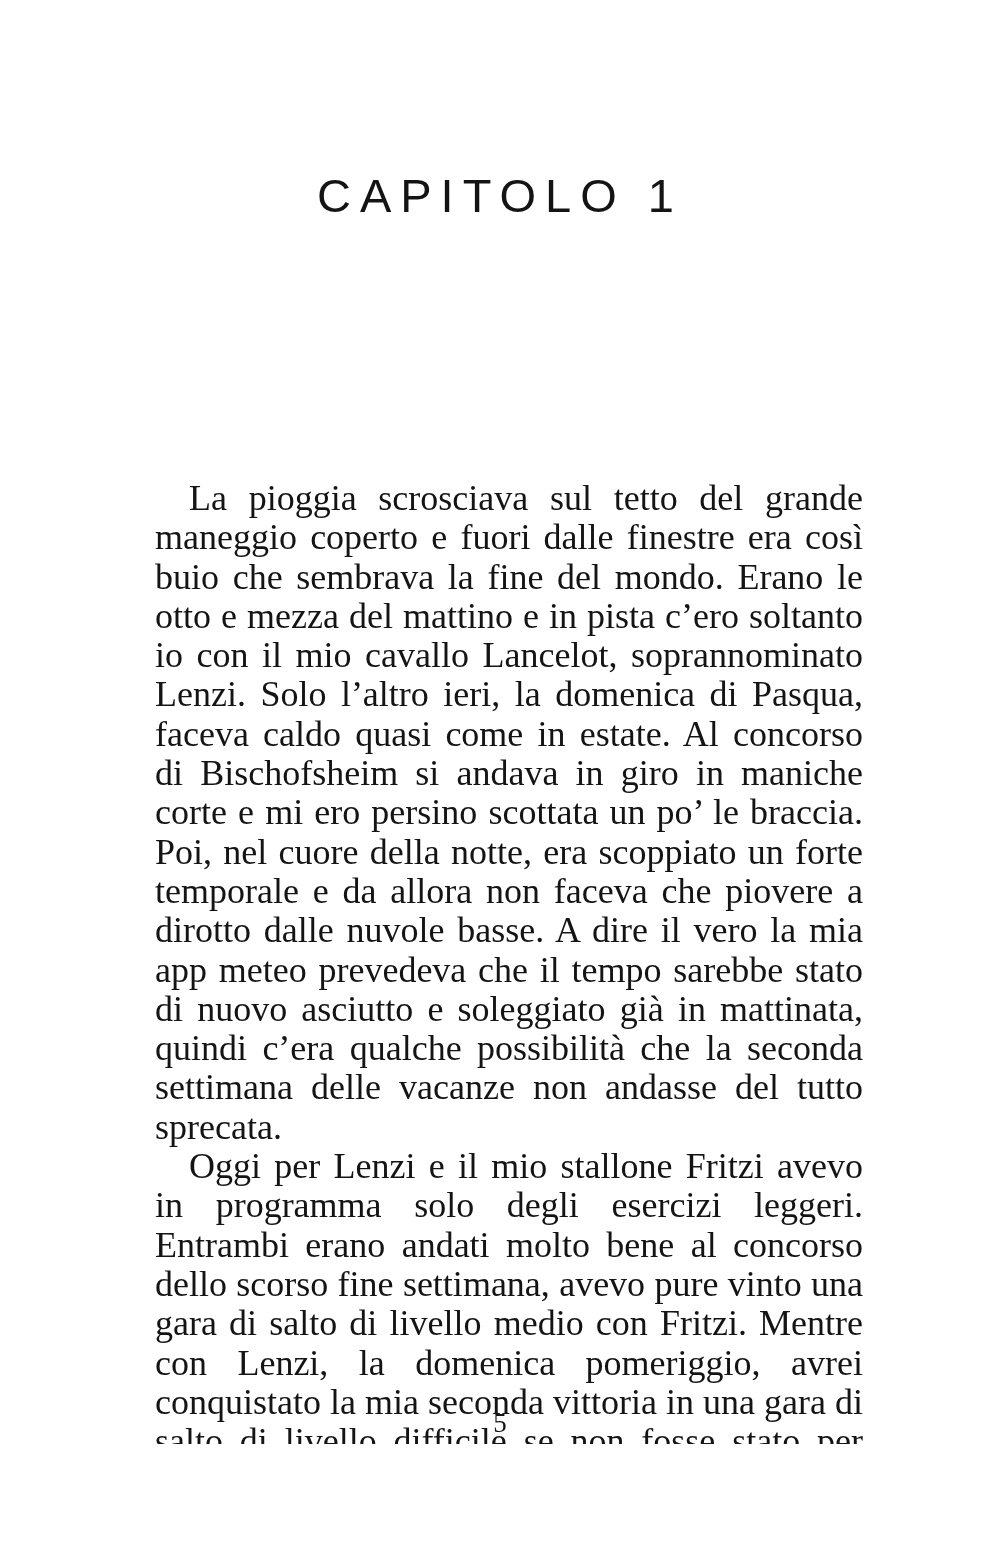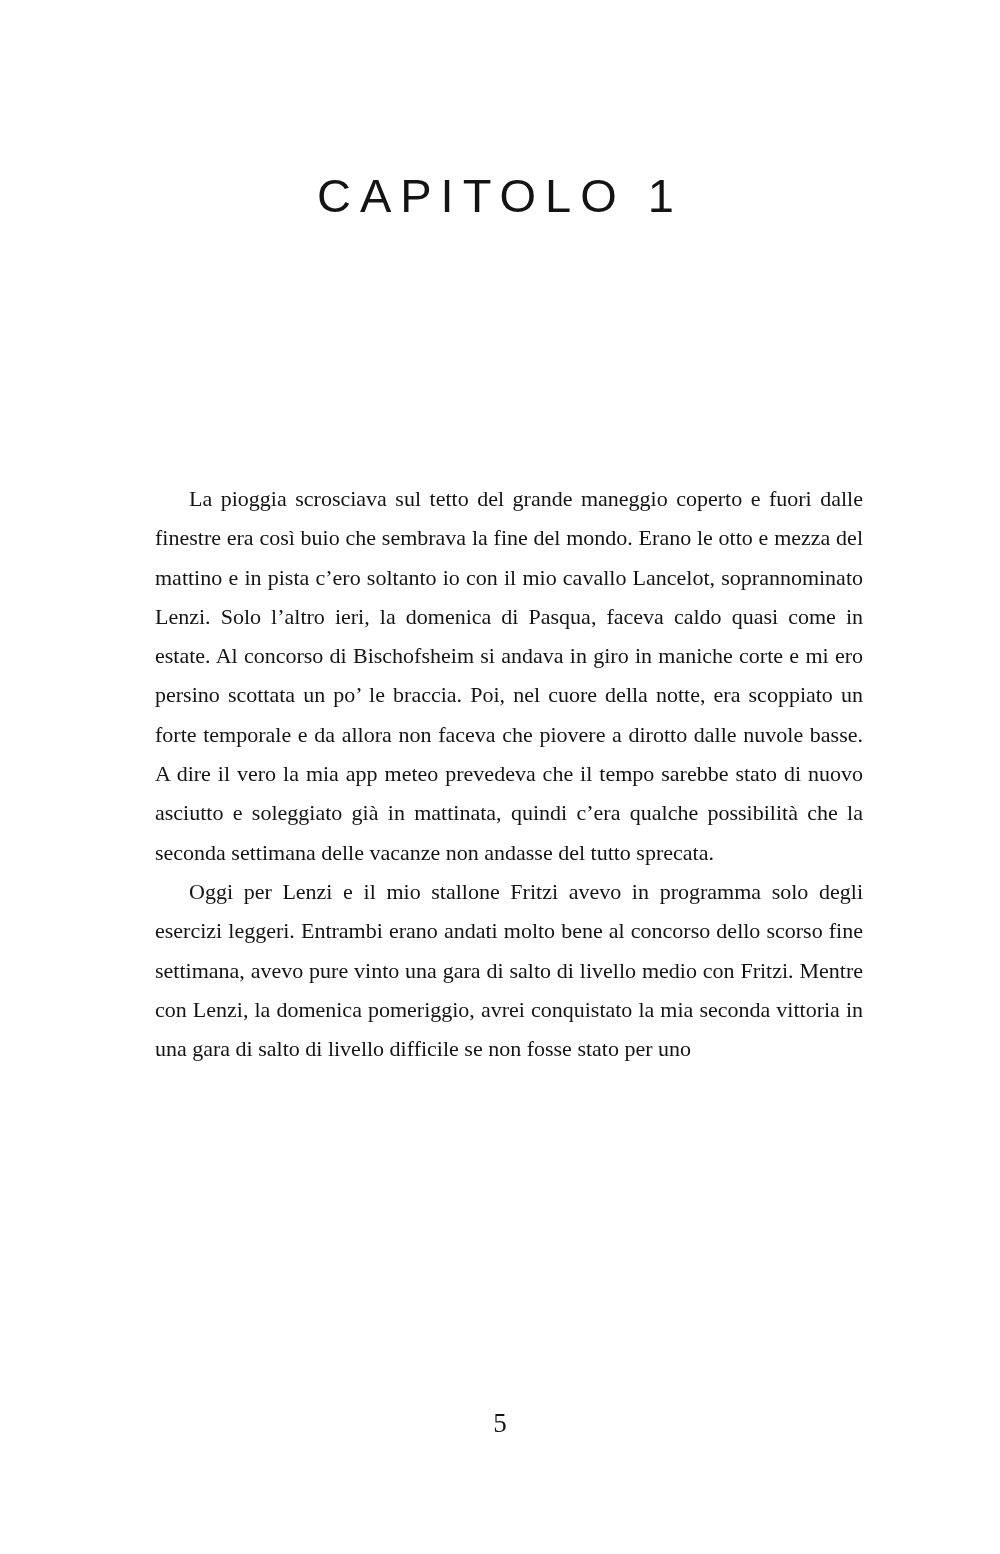--- a/index.html
+++ b/index.html
@@ -29,21 +29,21 @@
     font-size: 47px;
     letter-spacing: 9px;
     color: #141414;
   }
   .body-text {
     position: absolute;
     top: 479px;
     left: 155px;
     width: 708px;
     font-family: "Liberation Serif", serif;
-    font-size: 22px;
+    font-size: 36px;
     line-height: 39.3px;
     text-align: justify;
     color: #141414;
     hyphens: auto;
     -webkit-hyphens: auto;
   }
   .body-text p {
     margin: 0;
     text-indent: 34px;
   }

